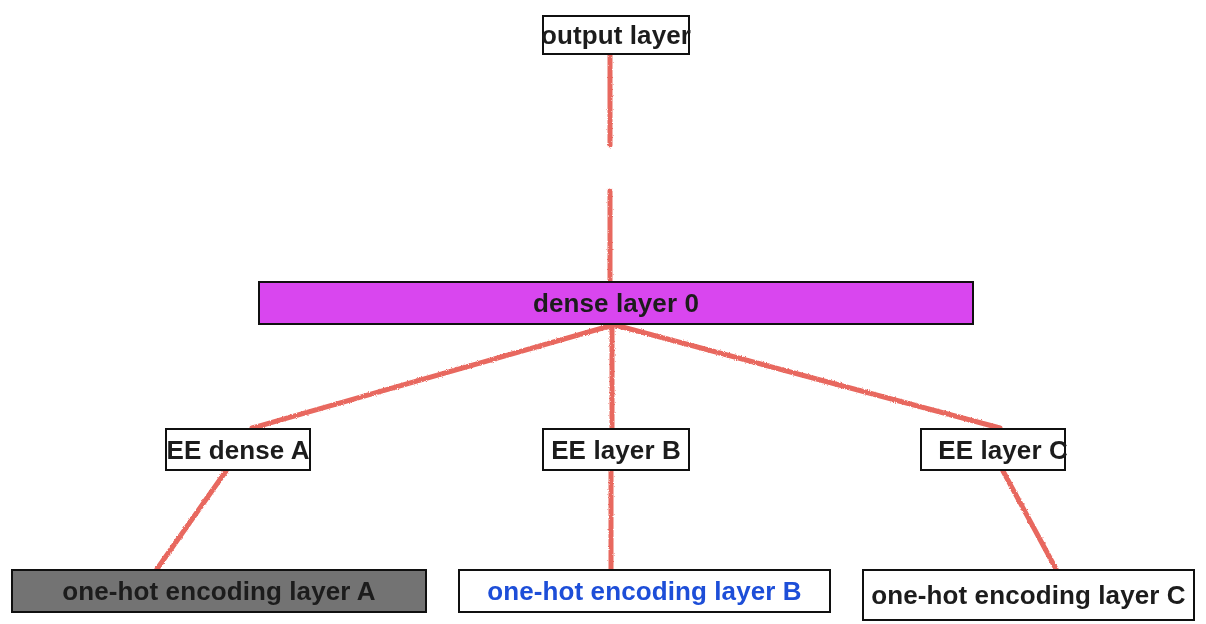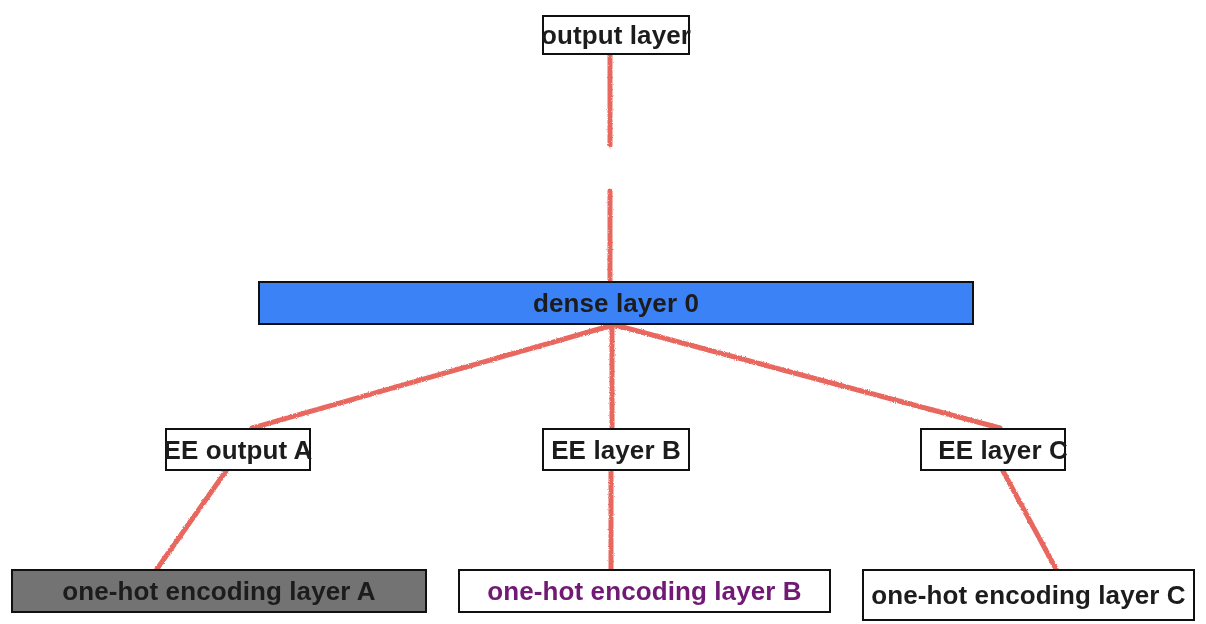--- a/index.html
+++ b/index.html
@@ -67,41 +67,41 @@
         <line x1="611" y1="569" x2="611" y2="471" stroke="#e8685f" stroke-width="5" stroke-linecap="round"></line>
         <line x1="1056" y1="569" x2="1003" y2="471" stroke="#e8685f" stroke-width="5" stroke-linecap="round"></line>
       </g>
   </svg>
 
   <div class="node-box" style="left: 542px; top: 15px; width: 148px; height: 40px; border-color: rgb(16, 16, 16); background: rgb(255, 255, 255);">
     <span class="node-label" style="color: rgb(28, 28, 28);">output layer</span>
   </div>
 
 
-  <div class="node-box" style="left: 258px; top: 281px; width: 716px; height: 44px; border-color: rgb(16, 16, 16); background: #3b82f6;">
+  <div class="node-box" style="left: 258px; top: 281px; width: 716px; height: 44px; border-color: rgb(16, 16, 16); background: #d946ef;">
     <span class="node-label" style="color: rgb(28, 28, 28);">dense layer 0</span>
   </div>
 
   <div class="node-box" style="left: 165px; top: 428px; width: 146px; height: 43px; border-color: rgb(16, 16, 16); background: rgb(255, 255, 255);">
-    <span class="node-label" style="color: rgb(28, 28, 28);">EE output A</span>
+    <span class="node-label" style="color: rgb(28, 28, 28);">EE dense A</span>
   </div>
 
   <div class="node-box" style="left: 542px; top: 428px; width: 148px; height: 43px; border-color: rgb(16, 16, 16); background: rgb(255, 255, 255);">
     <span class="node-label" style="color: rgb(28, 28, 28);">EE layer B</span>
   </div>
 
   <div class="node-box" style="left: 920px; top: 428px; width: 146px; height: 43px; border-color: rgb(16, 16, 16); background: rgb(255, 255, 255); padding-left: 20px;">
     <span class="node-label" style="color: rgb(28, 28, 28);">EE layer C</span>
   </div>
 
   <div class="node-box" style="left: 11px; top: 569px; width: 416px; height: 44px; border-color: rgb(16, 16, 16); background: #737373;">
     <span class="node-label" style="color: rgb(28, 28, 28);">one-hot encoding layer A</span>
   </div>
 
   <div class="node-box" style="left: 458px; top: 569px; width: 373px; height: 44px; border-color: rgb(16, 16, 16); background: rgb(255, 255, 255);">
-    <span class="node-label" style="color: #701a75;">one-hot encoding layer B</span>
+    <span class="node-label" style="color: #1d4ed8;">one-hot encoding layer B</span>
   </div>
 
   <div class="node-box" style="left: 862px; top: 569px; width: 333px; height: 52px; border-color: rgb(16, 16, 16); background: rgb(255, 255, 255);">
     <span class="node-label" style="color: rgb(28, 28, 28);">one-hot encoding layer C</span>
   </div>
 
 </div>
 
 </body></html>

